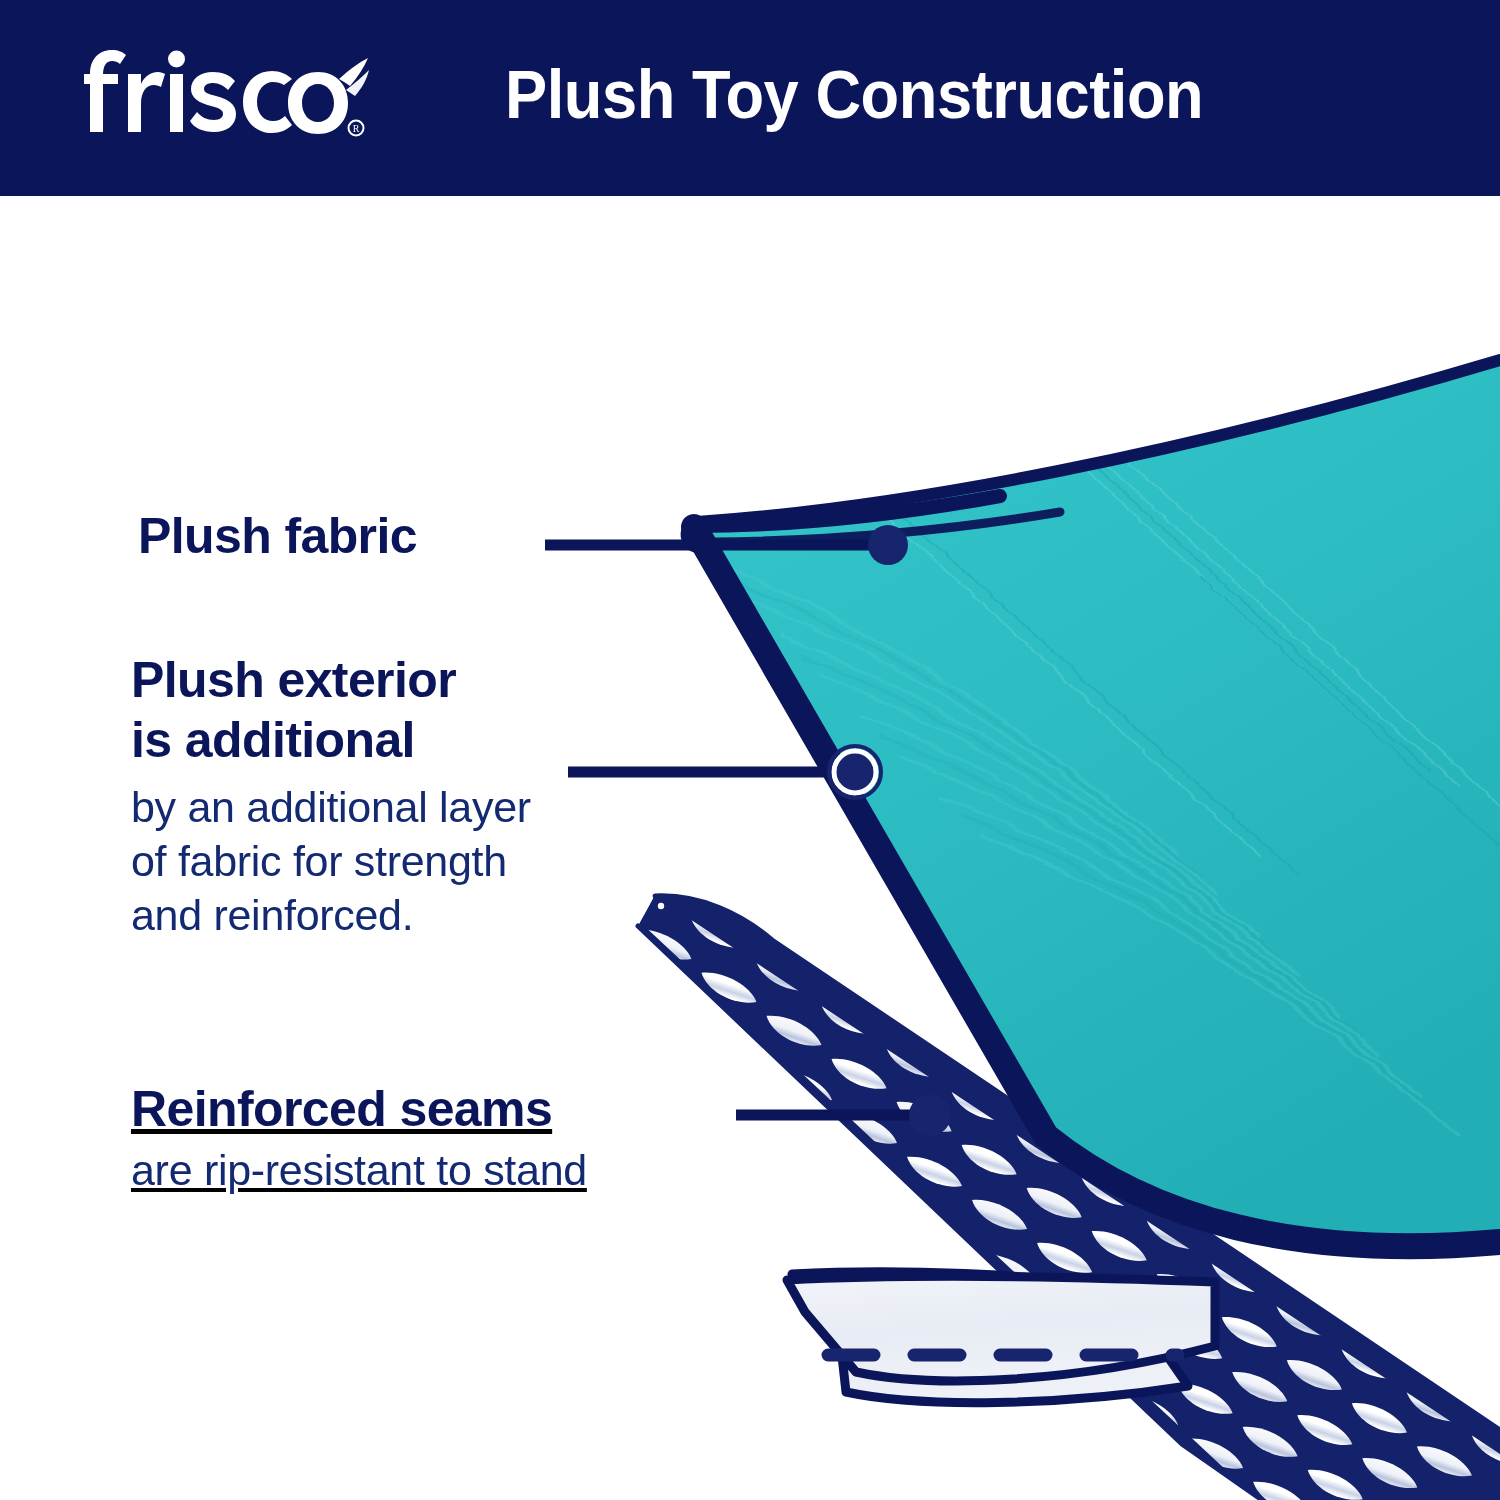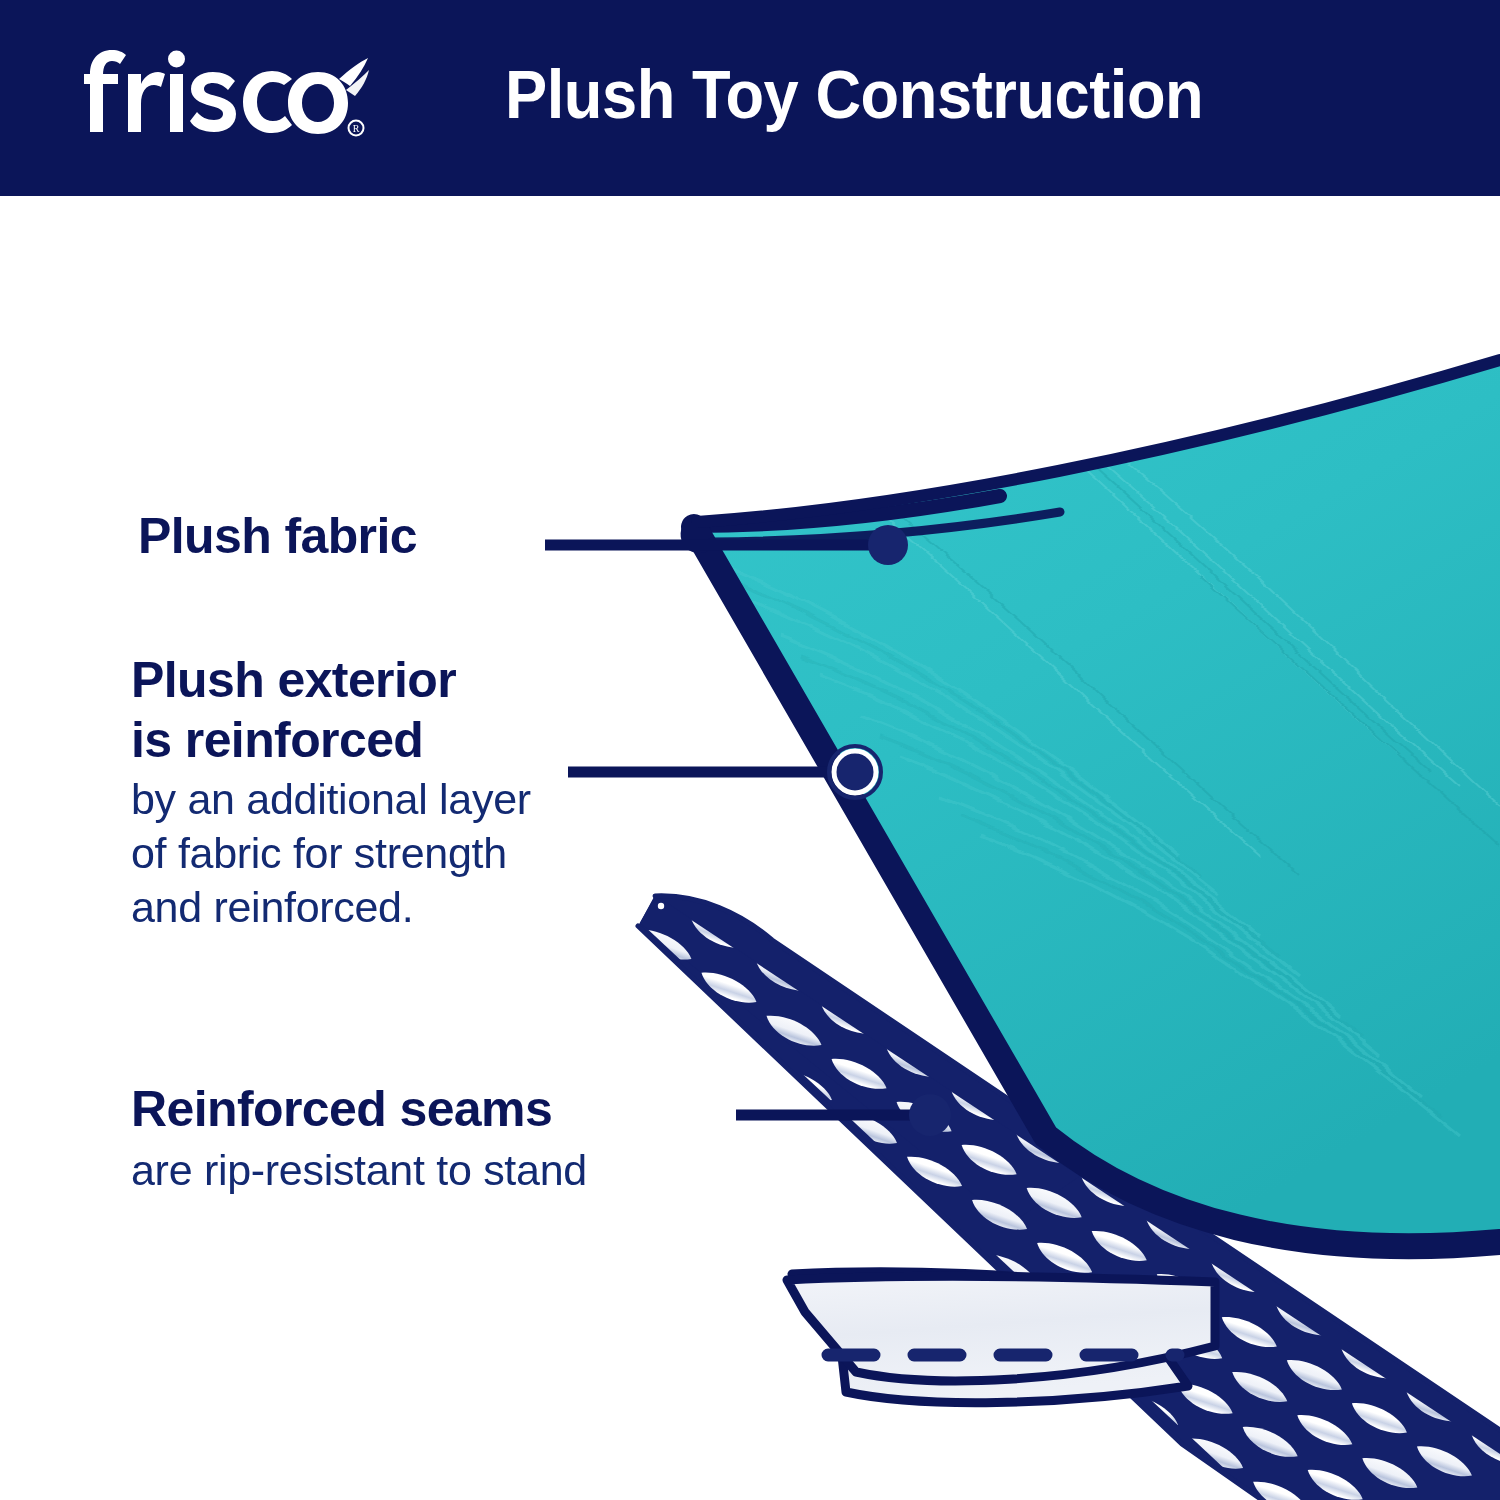--- a/index.html
+++ b/index.html
@@ -49,22 +49,22 @@
   }
   .c-body{
     color:#132a72;
     font-weight:normal;
     font-size:43px;
     line-height:54px;
     letter-spacing:-0.3px;
   }
   #callout-1{left:138px;top:506px;}
   #callout-2{left:131px;top:650px;}
-  #callout-2 .c-body{margin-top:2px;}
-  #callout-3{left:131px;top:1079px;}
+  #callout-2 .c-body{margin-top:10px;}
+  #callout-3{left:131px;top:1079px;text-decoration:underline;}
   #callout-3 .c-body{margin-top:4px;}
 </style>
 </head>
 <body>
 
 <div id="stage">
 
   <div id="header">
 
     <svg id="logo" viewBox="0 0 300 92" aria-label="frisco">
@@ -455,21 +455,21 @@
       </g>
     </g>
   </svg>
 
   <div class="callout" id="callout-1">
     <div class="c-head">Plush fabric</div>
   </div>
 
   <div class="callout" id="callout-2">
     <div class="c-head">Plush exterior</div>
-    <div class="c-head">is reinforced</div>
+    <div class="c-head">is additional</div>
     <div class="c-body">
       <div>by an additional layer</div>
       <div>of fabric for strength</div>
       <div>and reinforced.</div>
     </div>
   </div>
 
   <div class="callout" id="callout-3">
     <div class="c-head">Reinforced seams</div>
     <div class="c-body">

